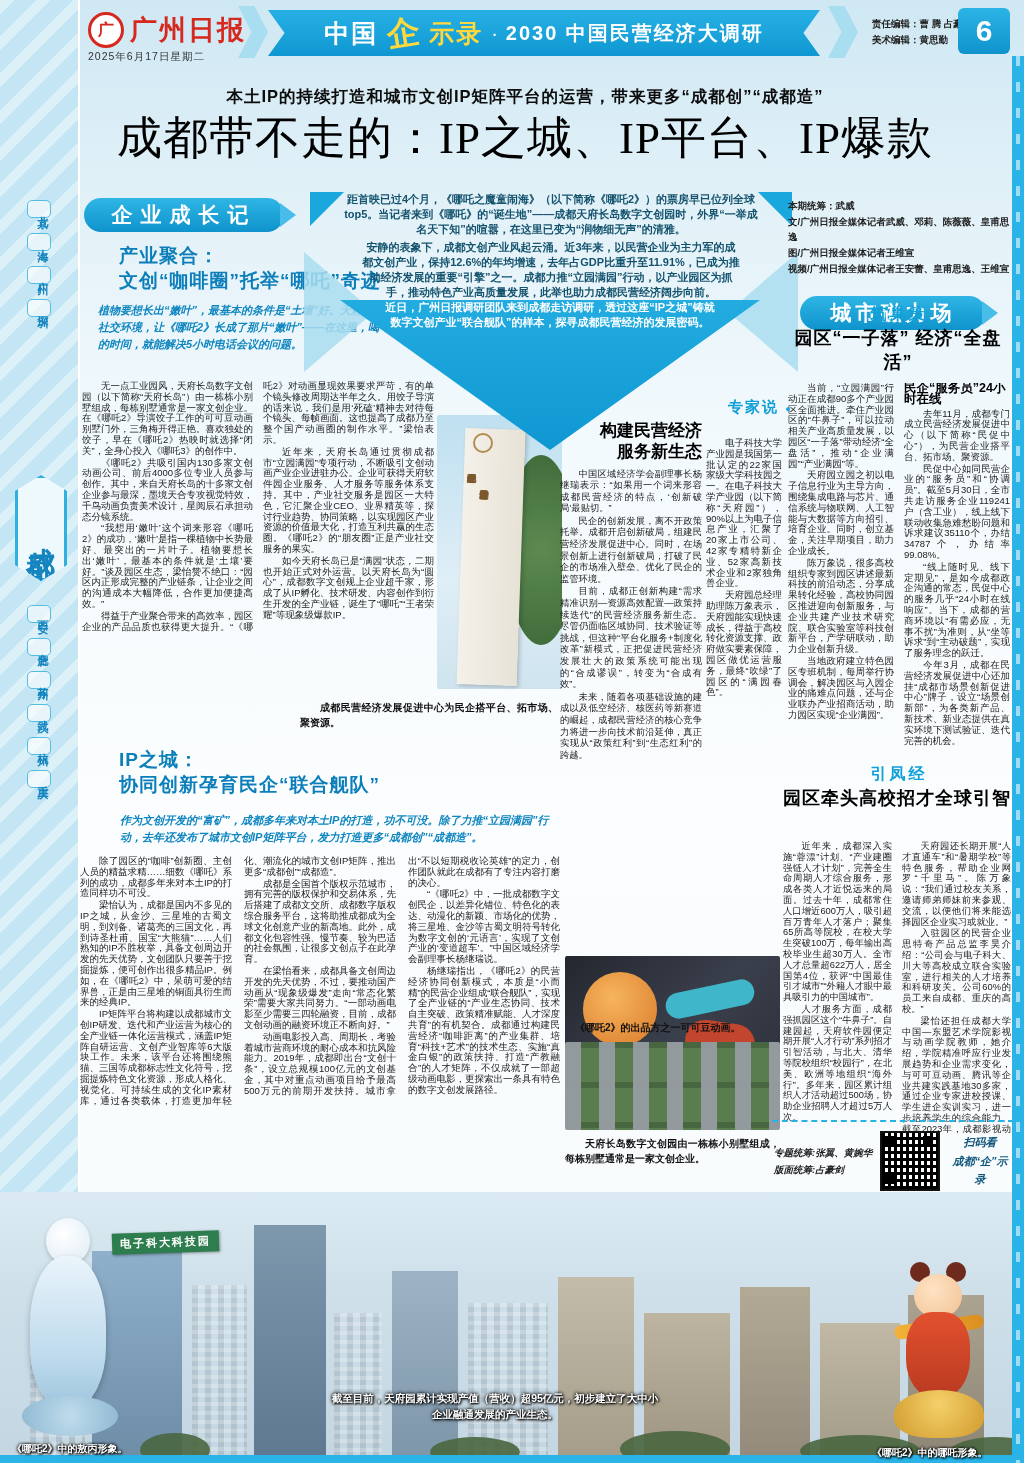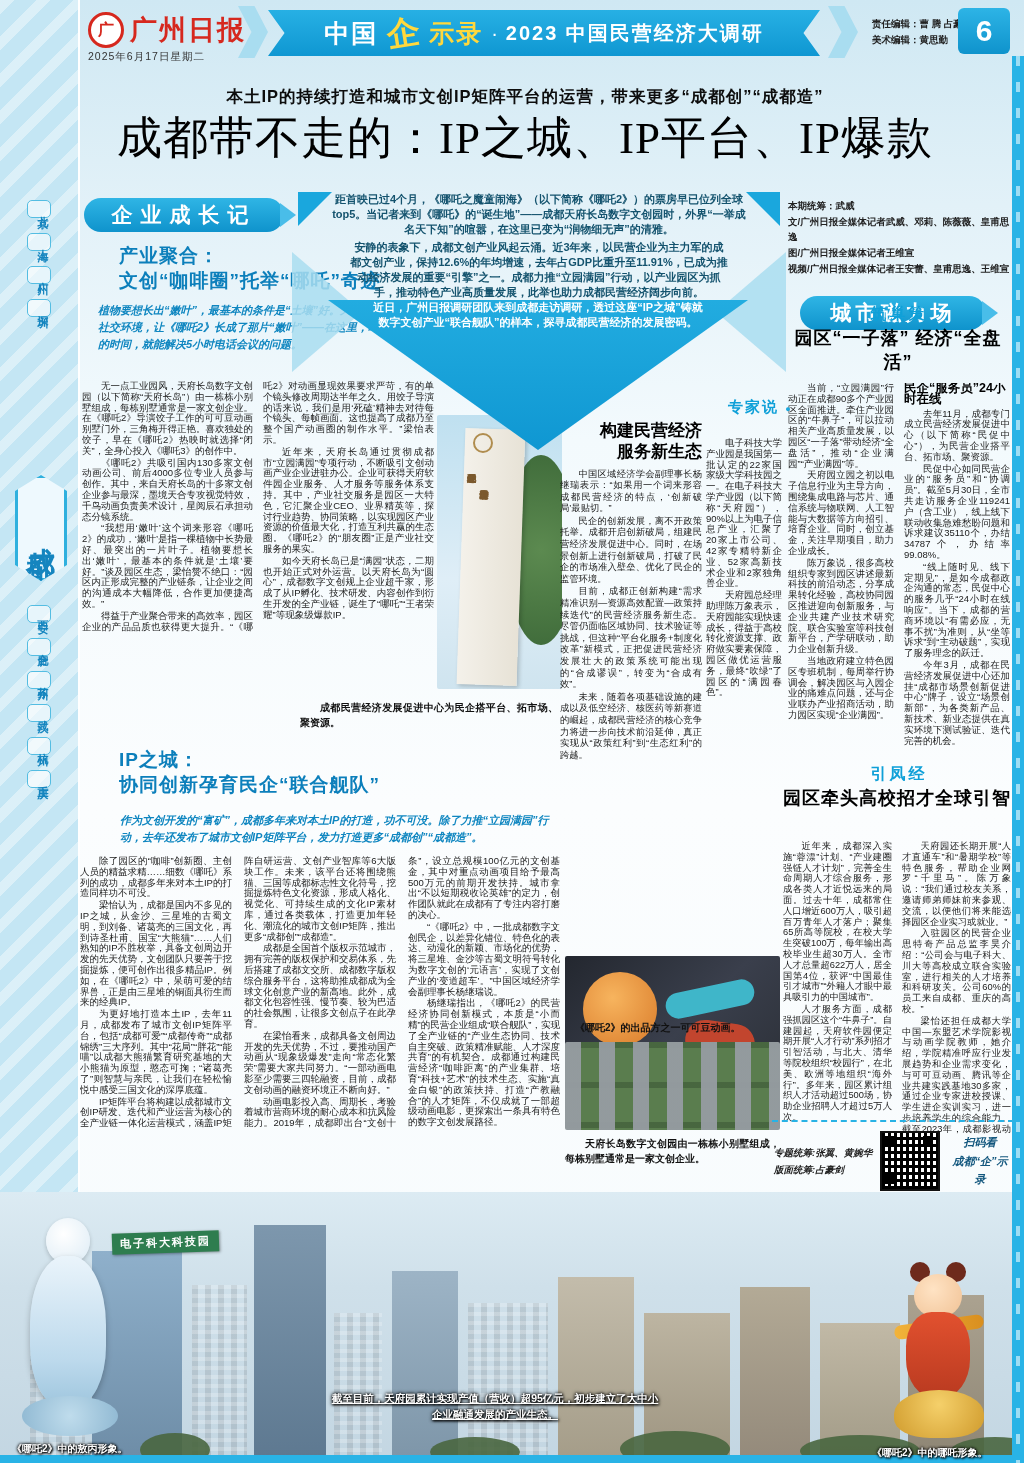--- a/index.html
+++ b/index.html
@@ -153,21 +153,21 @@
     </div>
     <div class="hdr-date">2025年6月17日星期二</div>
   </div>
 
   <div class="chev" style="left:238px;"></div>
   <div class="banner">
     <span class="w1">中国</span>
       <span class="qi">企</span>
       <span class="w2">示录</span>
     <span class="dot">·</span>
-    <span class="w3">2023 中国民营经济大调研</span>
+    <span class="w3">2030 中国民营经济大调研</span>
   </div>
   <div class="chev" style="left:828px;"></div>
 
   <div class="abs credits-ed" style="left:872px;top:16px;width:130px;">
     <div>责任编辑：曹 腾 占豪剑</div>
     <div>美术编辑：黄思勤</div>
   </div>
   <div class="pagenum">6</div>
 
   <div class="abs kicker" style="left:80px;top:86px;width:890px;">本土IP的持续打造和城市文创IP矩阵平台的运营，带来更多“成都创”“成都造”</div>
@@ -191,21 +191,21 @@
   <div class="abs photo sign-photo" style="left:437px;top:415px;width:125px;height:274px;">
     <span class="treeblob" style="right:-14px;top:40px;width:70px;height:190px;"></span>
     <div class="pillar">
       <span class="vtxt" style="margin-top:34px;">现代产业发展促进中心</span>
       <span class="vtxt" style="margin-top:50px;">民营经济发展促进中心</span>
     </div>
     <div class="p-logo"></div>
   </div>
   <div class="abs cap" style="left:300px;top:700px;width:258px;">成都民营经济发展促进中心为民企搭平台、拓市场、聚资源。</div>
 
-  <div class="abs lede" style="left:298px;top:192px;width:482px;height:260px;">
+  <div class="abs lede" style="left:310px;top:192px;width:482px;height:260px;">
     <div class="corner" style="left:0;top:0;border-width:34px 34px 0 0;border-color:#1aa7dd transparent transparent transparent;"></div>
     <div class="corner" style="right:0;top:0;border-width:0 34px 34px 0;border-color:transparent #1aa7dd transparent transparent;"></div>
     <div class="sidewing" style="left:-6px;top:60px;clip-path:polygon(0 0,100% 50%,0 100%);"></div>
     <div class="sidewing" style="right:-6px;top:60px;clip-path:polygon(100% 0,0 50%,100% 100%);"></div>
     <p class="lp" style="width:420px;">距首映已过4个月，《哪吒之魔童闹海》（以下简称《哪吒2》）的票房早已位列全球top5。当记者来到《哪吒》的“诞生地”——成都天府长岛数字文创园时，外界“一举成名天下知”的喧嚣，在这里已变为“润物细无声”的清雅。</p>
     <p class="lp" style="width:380px;">安静的表象下，成都文创产业风起云涌。近3年来，以民营企业为主力军的成都文创产业，保持12.6%的年均增速，去年占GDP比重升至11.91%，已成为推动经济发展的重要“引擎”之一。成都力推“立园满园”行动，以产业园区为抓手，推动特色产业高质量发展，此举也助力成都民营经济阔步向前。</p>
     <div class="lede-tri">
       <p style="width:330px;">近日，广州日报调研团队来到成都走访调研，透过这座“IP之城”铸就数字文创产业“联合舰队”的样本，探寻成都民营经济的发展密码。</p>
     </div>
   </div>
@@ -269,21 +269,20 @@
     </div>
 
   <div class="abs tealhead" style="left:86px;top:748px;width:470px;">
     <div>IP之城：</div>
     <div>协同创新孕育民企“联合舰队”</div>
   </div>
   <div class="abs intro" style="left:120px;top:812px;width:430px;">作为文创开发的“富矿”，成都多年来对本土IP的打造，功不可没。除了力推“立园满园”行动，去年还发布了城市文创IP矩阵平台，发力打造更多“成都创”“成都造”。</div>
   <div class="abs cols3 bt3" style="left:80px;top:856px;width:480px;height:330px;">
       <p class="para">除了园区的“咖啡”创新圈、主创人员的精益求精……细数《哪吒》系列的成功，成都多年来对本土IP的打造同样功不可没。</p>
       <p class="para">梁怡认为，成都是国内不多见的IP之城，从金沙、三星堆的古蜀文明，到刘备、诸葛亮的三国文化，再到诗圣杜甫、国宝“大熊猫”……人们熟知的IP不胜枚举，具备文创周边开发的先天优势，文创团队只要善于挖掘提炼，便可创作出很多精品IP。例如，在《哪吒2》中，呆萌可爱的结界兽，正是由三星堆的铜面具衍生而来的经典IP。</p>
-      <p class="para">为更好地打造本土IP，去年11月，成都发布了城市文创IP矩阵平台，包括“成都可爱”“成都传奇”“成都锦绣”三大序列。其中“花局”“胖花”“能喵”以成都大熊猫繁育研究基地的大小熊猫为原型，憨态可掬；“诸葛亮了”则智慧与亲民，让我们在轻松愉悦中感受三国文化的深厚底蕴。</p>
       <p class="para">IP矩阵平台将构建以成都城市文创IP研发、迭代和产业运营为核心的全产业链一体化运营模式，涵盖IP矩阵自研运营、文创产业智库等6大版块工作。未来，该平台还将围绕熊猫、三国等成都标志性文化符号，挖掘提炼特色文化资源，形成人格化、视觉化、可持续生成的文化IP素材库，通过各类载体，打造更加年轻化、潮流化的城市文创IP矩阵，推出更多“成都创”“成都造”。</p>
       <p class="para">成都是全国首个版权示范城市，拥有完善的版权保护和交易体系，先后搭建了成都文交所、成都数字版权综合服务平台，这将助推成都成为全球文化创意产业的新高地。此外，成都文化包容性强、慢节奏、较为巴适的社会氛围，让很多文创点子在此孕育。</p>
       <p class="para">在梁怡看来，成都具备文创周边开发的先天优势，不过，要推动国产动画从“现象级爆发”走向“常态化繁荣”需要大家共同努力。“一部动画电影至少需要三四轮融资，目前，成都文创动画的融资环境正不断向好。”</p>
       <p class="para">动画电影投入高、周期长，考验着城市营商环境的耐心成本和抗风险能力。2019年，成都即出台“文创十条”，设立总规模100亿元的文创基金，其中对重点动画项目给予最高500万元的前期开发扶持。城市拿出“不以短期税收论英雄”的定力，创作团队就此在成都有了专注内容打磨的决心。</p>
       <p class="para">“《哪吒2》中，一批成都数字文创民企，以差异化错位、特色化的表达、动漫化的新颖、市场化的优势，将三星堆、金沙等古蜀文明符号转化为数字文创的‘元语言’，实现了文创产业的‘变道超车’。”中国区域经济学会副理事长杨继瑞说。</p>
       <p class="para">杨继瑞指出，《哪吒2》的民营经济协同创新模式，本质是“小而精”的民营企业组成“联合舰队”，实现了全产业链的“产业生态协同、技术自主突破、政策精准赋能、人才深度共育”的有机契合。成都通过构建民营经济“咖啡距离”的产业集群、培育“科技+艺术”的技术生态、实施“真金白银”的政策扶持、打造“产教融合”的人才矩阵，不仅成就了一部超级动画电影，更探索出一条具有特色的数字文创发展路径。</p>
     </div>
 
   <div class="abs photo mural" style="left:565px;top:888px;width:215px;height:128px;">
     <span class="abs" style="left:18px;top:16px;width:74px;height:74px;border-radius:50%;background:radial-gradient(circle at 40% 35%,#f7b45e,#d97b2a);"></span>
@@ -318,21 +317,21 @@
     <i class="bld" style="left:644px;width:86px;height:150px;background:linear-gradient(180deg,#bdb5a2,#9d9480);"></i>
     <i class="bld" style="left:740px;width:70px;height:176px;background:linear-gradient(180deg,#b3aa96,#93897a);"></i>
     <i class="bld" style="left:820px;width:80px;height:140px;background:linear-gradient(180deg,#c1b9a6,#a19a86);"></i>
     <i class="bld" style="left:908px;width:76px;height:168px;background:linear-gradient(180deg,#aba290,#8d8574);"></i>
     <span class="tr" style="left:140px;width:70px;height:34px;"></span>
     <span class="tr" style="left:430px;width:90px;height:30px;"></span>
     <span class="tr" style="left:620px;width:110px;height:36px;"></span>
     <span class="tr" style="left:800px;width:120px;height:32px;"></span>
     <span class="tr" style="left:950px;width:90px;height:30px;"></span>
     <div class="abs parksign" style="left:112px;top:40px;">电子科大科技园</div>
-    <div class="abs pano-cap" style="left:330px;top:198px;width:330px;text-decoration:underline;">截至目前，天府园累计实现产值（营收）超95亿元，初步建立了大中小企业融通发展的产业生态。</div>
+    <div class="abs pano-cap" style="left:330px;top:198px;width:330px;">截至目前，天府园累计实现产值（营收）超95亿元，初步建立了大中小企业融通发展的产业生态。</div>
   </div>
 
   <div class="abs" style="left:8px;top:1218px;width:130px;height:225px;z-index:5;">
     <span class="aobing-head"></span>
     <span class="aobing-body"></span>
     <span class="aobing-base"></span>
   </div>
   <div class="abs figcap" style="left:12px;top:1442px;z-index:6;text-align:right;">《哪吒2》中的敖丙形象。</div>
 
   <div class="abs" style="left:876px;top:1262px;width:130px;height:180px;z-index:5;">

